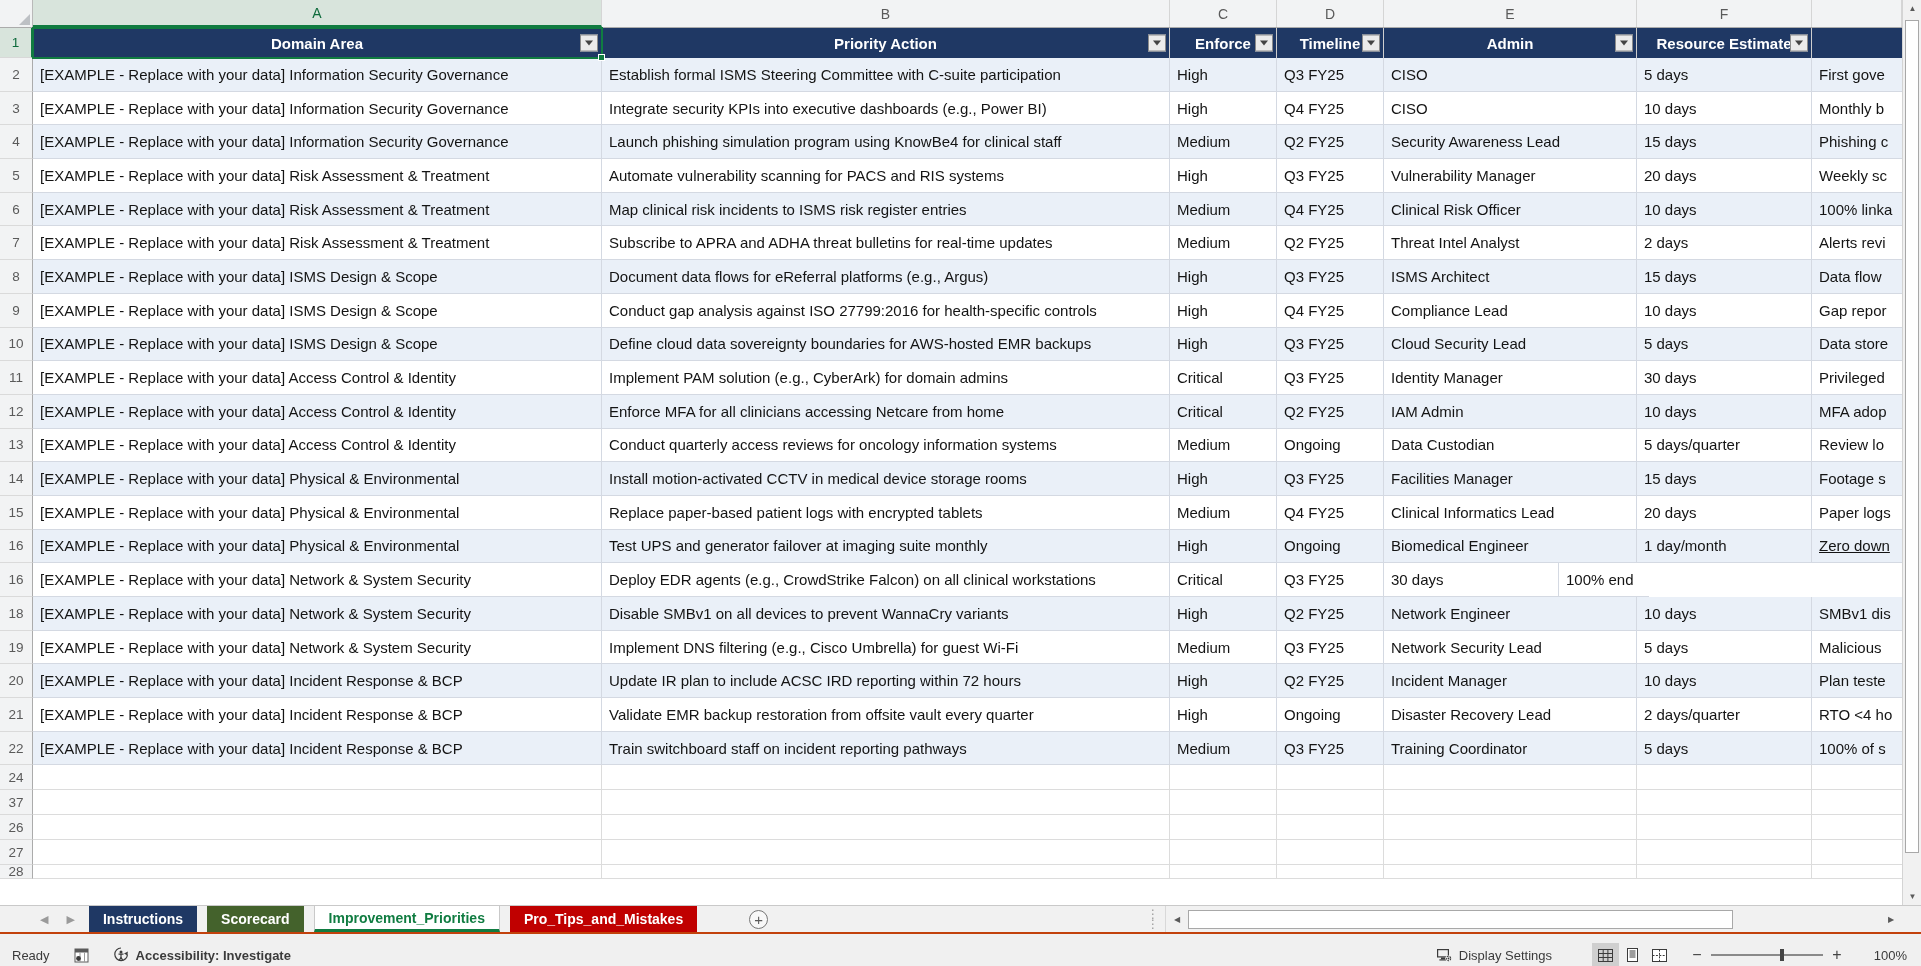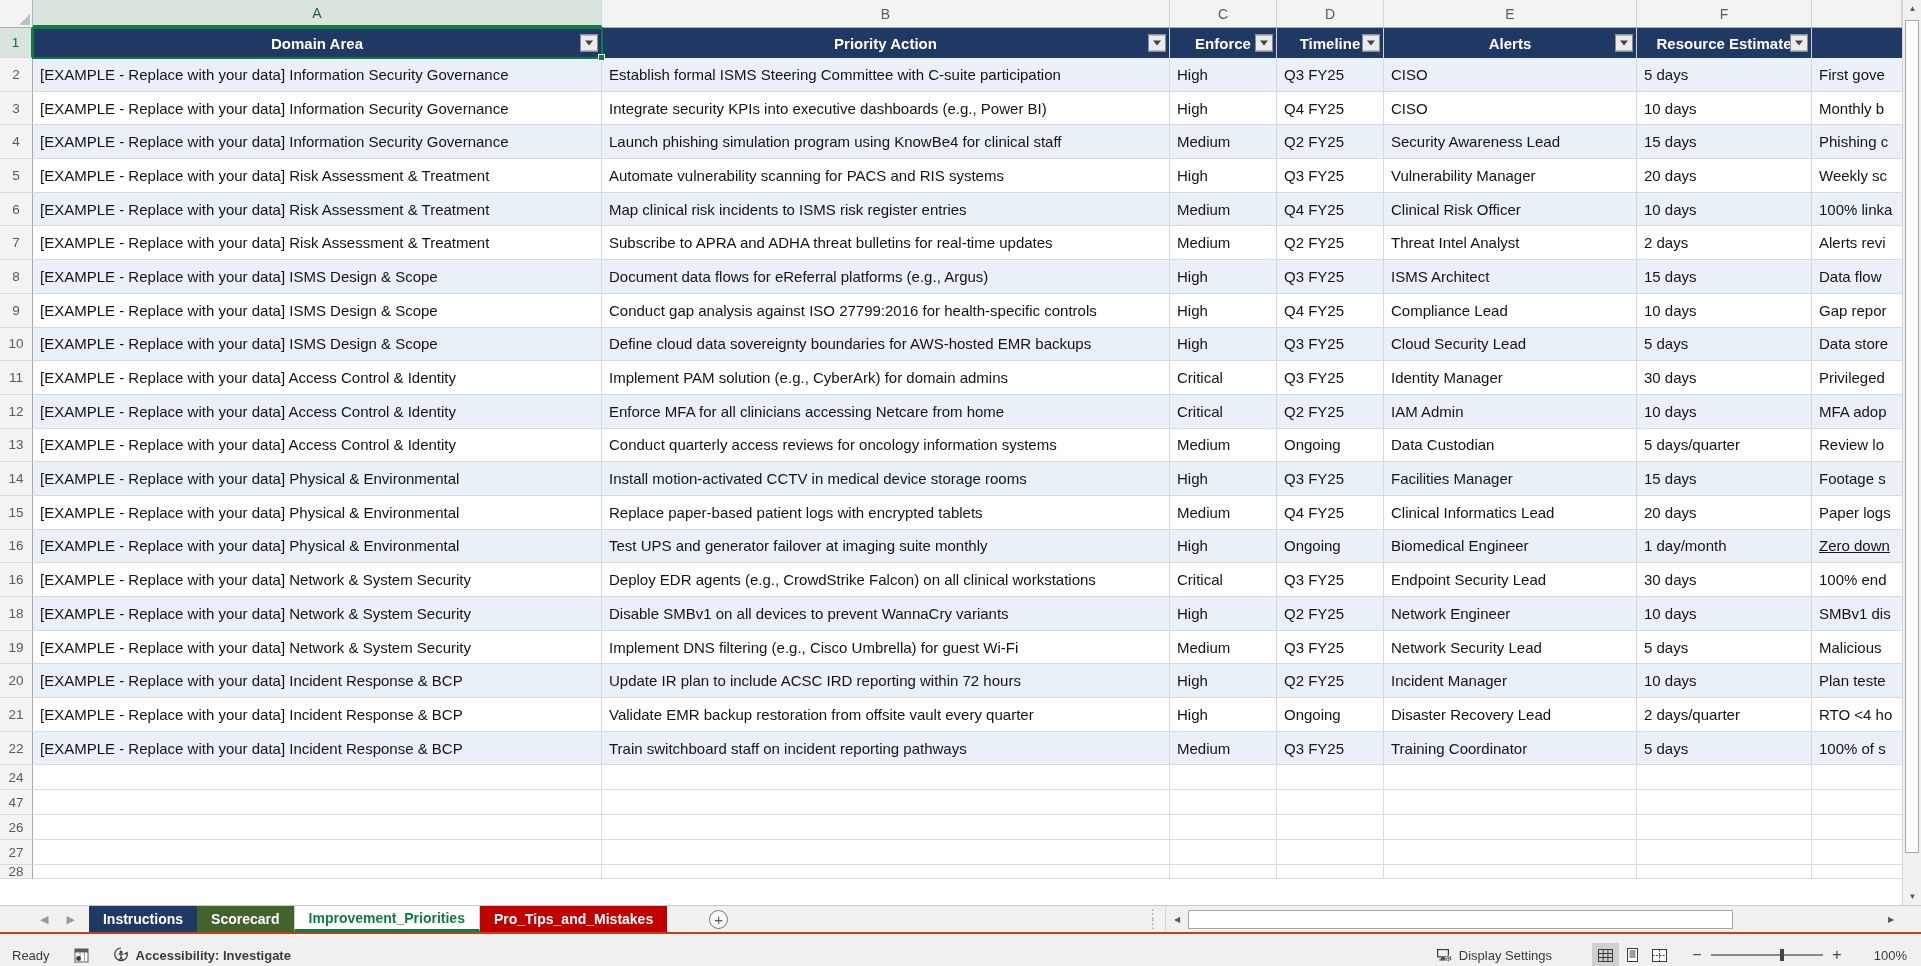--- a/index.html
+++ b/index.html
@@ -55,21 +55,21 @@
   
   .vscroll{position:absolute;right:0;top:0;width:19px;height:905px;background:#F1F1F1;border-left:1px solid #D4D4D4;z-index:7;}
   .varrow{position:absolute;left:1px;width:17px;height:17px;display:flex;align-items:center;justify-content:center;
           font-size:8px;color:#5A5A5A;background:#F1F1F1;}
   .vthumb{position:absolute;left:2px;top:20px;width:14px;height:833px;background:#fff;border:1px solid #A8A8A8;}
 
   
   .tabbar{position:absolute;left:0;top:905px;width:1921px;height:27px;background:#F1F1F1;border-top:1px solid #C9C9C9;
           display:flex;align-items:stretch;z-index:8;font-size:14px;}
   .tabnav{display:flex;align-items:center;gap:18px;padding:0 14px 0 40px;color:#9A9A9A;font-size:11px;}
-  .tab{display:flex;align-items:center;padding:0 14px;font-weight:bold;margin-right:0;cursor:default;}
+  .tab{display:flex;align-items:center;padding:0 14px;font-weight:bold;margin-right:10px;cursor:default;}
   .tab.active{background:#fff;border:1px solid #C9C9C9;border-top:none;border-bottom:3px solid #107C41;}
   .addsheet{width:19px;height:19px;border:1px solid #767676;border-radius:50%;color:#5A5A5A;display:flex;align-items:center;
             justify-content:center;font-size:15px;align-self:center;margin-left:42px;background:#F8F8F8;}
   .tabdots{align-self:center;color:#9A9A9A;font-size:12px;letter-spacing:0;margin-left:auto;margin-right:6px;line-height:10px;}
   .hscroll{position:relative;width:737px;height:27px;background:#F1F1F1;margin-right:19px;border-left:1px solid #D8D8D8;}
   .harrow{position:absolute;top:5px;width:14px;height:17px;display:flex;align-items:center;justify-content:center;
           font-size:8px;color:#5A5A5A;}
   .hthumb{position:absolute;left:22px;top:4px;width:545px;height:19px;background:#fff;border:1px solid #A8A8A8;}
 
   
@@ -116,21 +116,21 @@
       </div>
       <div class="hdr-cell c-impact">
         <span>Enforce</span>
         <span class="filterbtn"></span>
       </div>
       <div class="hdr-cell c-timeline">
         <span>Timeline</span>
         <span class="filterbtn"></span>
       </div>
       <div class="hdr-cell c-owner">
-        <span>Alerts</span>
+        <span>Admin</span>
         <span class="filterbtn"></span>
       </div>
       <div class="hdr-cell c-resource">
         <span>Resource Estimate</span>
         <span class="filterbtn"></span>
       </div>
       <div class="hdr-cell c-metric" style="border-right:none"></div>
     </div>
     <div id="tbody">
         <div class="xrow band">
@@ -282,21 +282,20 @@
           <div class="cell c-owner">Biomedical Engineer</div>
           <div class="cell c-resource">1 day/month</div>
           <div class="cell c-metric" style="border-right: none; text-decoration: underline;">Zero down</div>
         </div>
         <div class="xrow">
           <div class="rownum c-num">16</div>
           <div class="cell c-domain">[EXAMPLE - Replace with your data] Network &amp; System Security</div>
           <div class="cell c-action">Deploy EDR agents (e.g., CrowdStrike Falcon) on all clinical workstations</div>
           <div class="cell c-impact">Critical</div>
           <div class="cell c-timeline">Q3 FY25</div>
-          <div class="cell c-owner">Endpoint Security Lead</div>
           <div class="cell c-resource">30 days</div>
           <div class="cell c-metric" style="border-right: none;">100% end</div>
         </div>
         <div class="xrow band">
           <div class="rownum c-num">18</div>
           <div class="cell c-domain">[EXAMPLE - Replace with your data] Network &amp; System Security</div>
           <div class="cell c-action">Disable SMBv1 on all devices to prevent WannaCry variants</div>
           <div class="cell c-impact">High</div>
           <div class="cell c-timeline">Q2 FY25</div>
           <div class="cell c-owner">Network Engineer</div>
@@ -349,21 +348,21 @@
           <div class="rownum c-num">24</div>
           <div class="ecell c-domain"></div>
           <div class="ecell c-action"></div>
           <div class="ecell c-impact"></div>
           <div class="ecell c-timeline"></div>
           <div class="ecell c-owner"></div>
           <div class="ecell c-resource"></div>
           <div class="ecell c-metric" style="border-right: none;"></div>
         </div>
         <div class="erow">
-          <div class="rownum c-num">47</div>
+          <div class="rownum c-num">37</div>
           <div class="ecell c-domain"></div>
           <div class="ecell c-action"></div>
           <div class="ecell c-impact"></div>
           <div class="ecell c-timeline"></div>
           <div class="ecell c-owner"></div>
           <div class="ecell c-resource"></div>
           <div class="ecell c-metric" style="border-right: none;"></div>
         </div>
         <div class="erow">
           <div class="rownum c-num">26</div>

